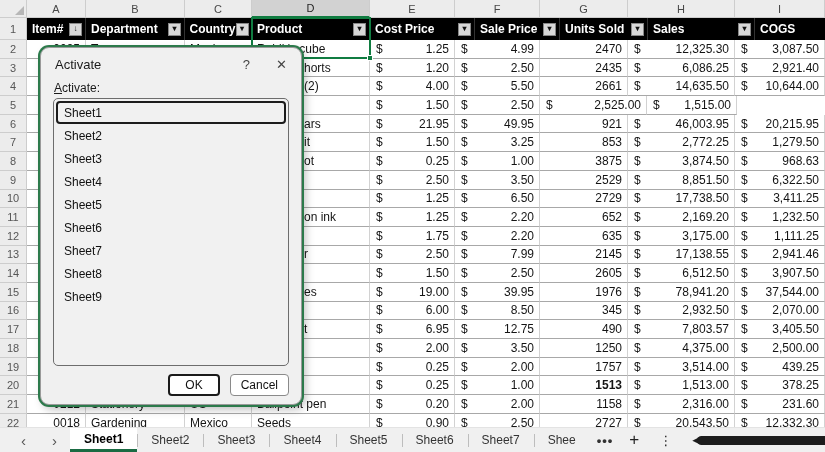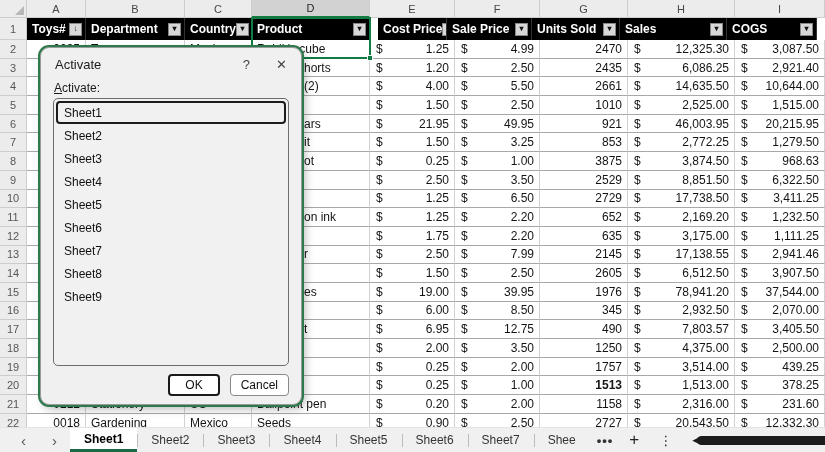--- a/index.html
+++ b/index.html
@@ -88,36 +88,36 @@
         <div class="cl" style="width: 88px; flex: 0 0 auto;">G</div>
         <div class="cl" style="width: 107px; flex: 0 0 auto;">H</div>
         <div class="cl" style="width: 90px; flex: 0 0 auto;">I</div>
       </span>
   </div>
 
   <div class="hrow">
     <div class="gut">1</div>
     <span id="headerCells" style="display: flex;">
         <div class="hc" style="width: 59px; flex: 0 0 auto;">
-          <div class="">Toys#</div>
+          <div class="">Item#</div>
           <div class="fbtn">↓</div>
         </div>
         <div class="hc" style="width: 99px; flex: 0 0 auto;">
           <div class="">Department</div>
           <div class="fbtn">▾</div>
         </div>
-        <div class="hc" style="width: 67px; flex: 0 0 auto;">
+        <div class="hc" style="width: 67px; flex: 0 0 auto; justify-content: center;">
           <div class="">Country</div>
           <div class="fbtn">▾</div>
         </div>
         <div class="hc" style="width: 118px; flex: 0 0 auto;">
           <div class="">Product</div>
           <div class="fbtn">▾</div>
         </div>
-        <div class="hc" style="width: 69px; flex: 0 0 auto; margin-left: 8px;">
+        <div class="hc" style="width: 105px; flex: 0 0 auto;">
           <div class="">Cost Price</div>
           <div class="fbtn">▾</div>
         </div>
         <div class="hc" style="width: 85px; flex: 0 0 auto;">
           <div class="">Sale Price</div>
           <div class="fbtn">▾</div>
         </div>
         <div class="hc" style="width: 88px; flex: 0 0 auto;">
           <div class="">Units Sold</div>
           <div class="fbtn">▾</div>
@@ -213,21 +213,20 @@
         <div class="dc left" style="width: 67px; flex: 0 0 auto;"></div>
         <div class="dc left frag" style="width: 118px; flex: 0 0 auto;"></div>
         <div class="dc money" style="width: 85px; flex: 0 0 auto;">
           <div class="">$</div>
           <div class="">1.50</div>
         </div>
         <div class="dc money" style="width: 85px; flex: 0 0 auto;">
           <div class="">$</div>
           <div class="">2.50</div>
         </div>
-        <div class="dc right" style="width: 88px; flex: 0 0 auto;">1010</div>
         <div class="dc money" style="width: 107px; flex: 0 0 auto;">
           <div class="">$</div>
           <div class="">2,525.00</div>
         </div>
         <div class="dc money" style="width: 90px; flex: 0 0 auto;">
           <div class="">$</div>
           <div class="">1,515.00</div>
         </div>
       </div>
       <div class="row">

